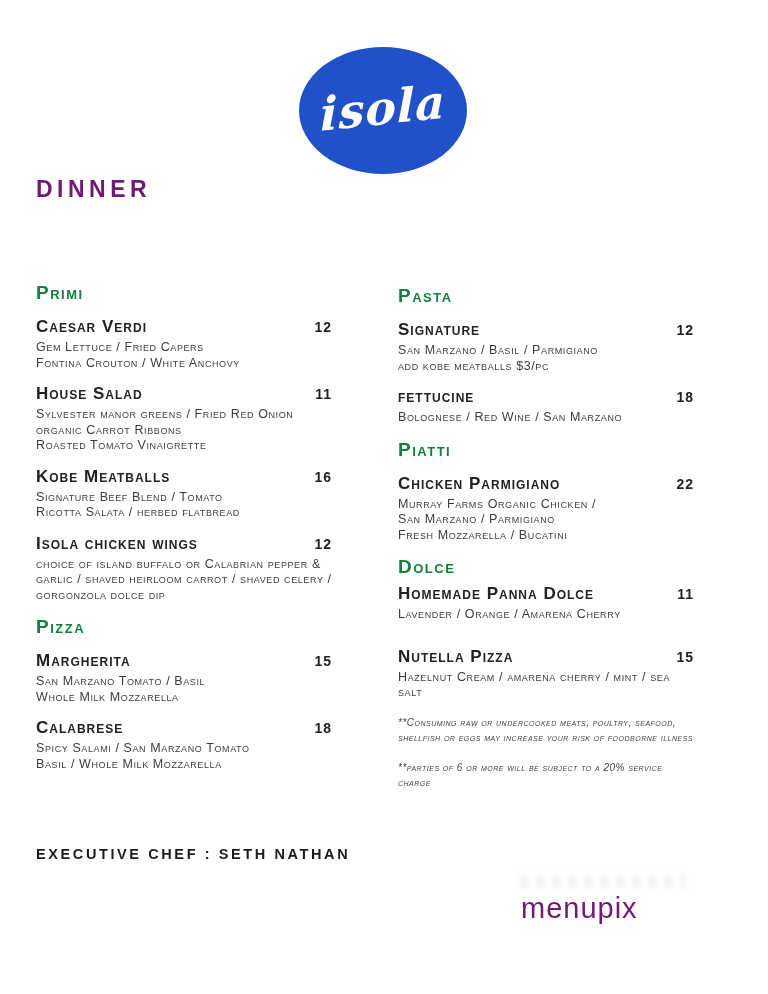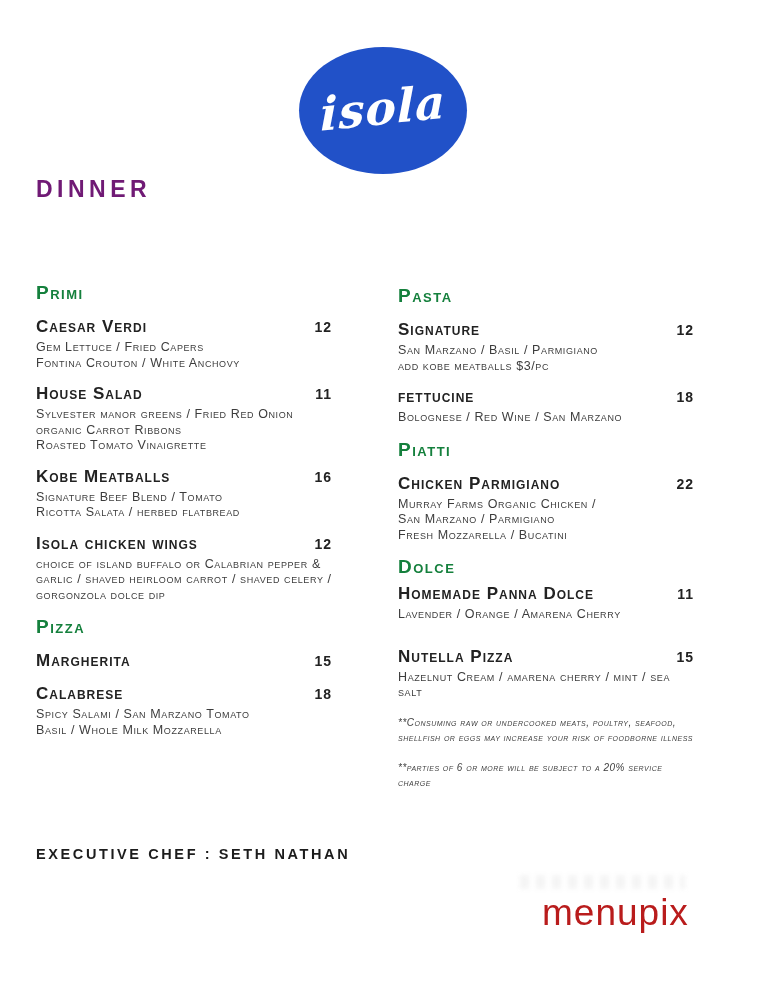--- a/index.html
+++ b/index.html
@@ -127,25 +127,25 @@
     left: 520px;
     top: 875px;
     width: 165px;
     height: 14px;
     background: repeating-linear-gradient(90deg, #f2f2f2 0 9px, #ffffff 9px 16px);
     filter: blur(2px);
     opacity: 0.8;
   }
   .watermark {
     position: absolute;
-    left: 542px;
+    left: 521px;
     top: 892px;
-    font-size: 37px;
+    font-size: 29px;
     letter-spacing: 1px;
-    color: #b91c1c;
+    color: #701a75;
     font-weight: normal;
   }
 </style>
 </head>
 <body>
 
 <div class="page">
 
   <div class="logo">
     <div class="logo-oval">
@@ -208,20 +208,24 @@
     </div>
 
     <div class="section">
       <div class="section-heading">Pizza</div>
 
       <div class="menu-item">
         <div class="item-head">
           <span class="item-title">Margherita</span>
           <span class="item-price">15</span>
         </div>
+        <div class="item-desc">
+          <div class="desc-line">San Marzano Tomato / Basil</div>
+          <div class="desc-line">Whole Milk Mozzarella</div>
+        </div>
       </div>
 
       <div class="menu-item">
         <div class="item-head">
           <span class="item-title">Calabrese</span>
           <span class="item-price">18</span>
         </div>
         <div class="item-desc">
           <div class="desc-line">Spicy Salami / San Marzano Tomato</div>
           <div class="desc-line">Basil / Whole Milk Mozzarella</div>

